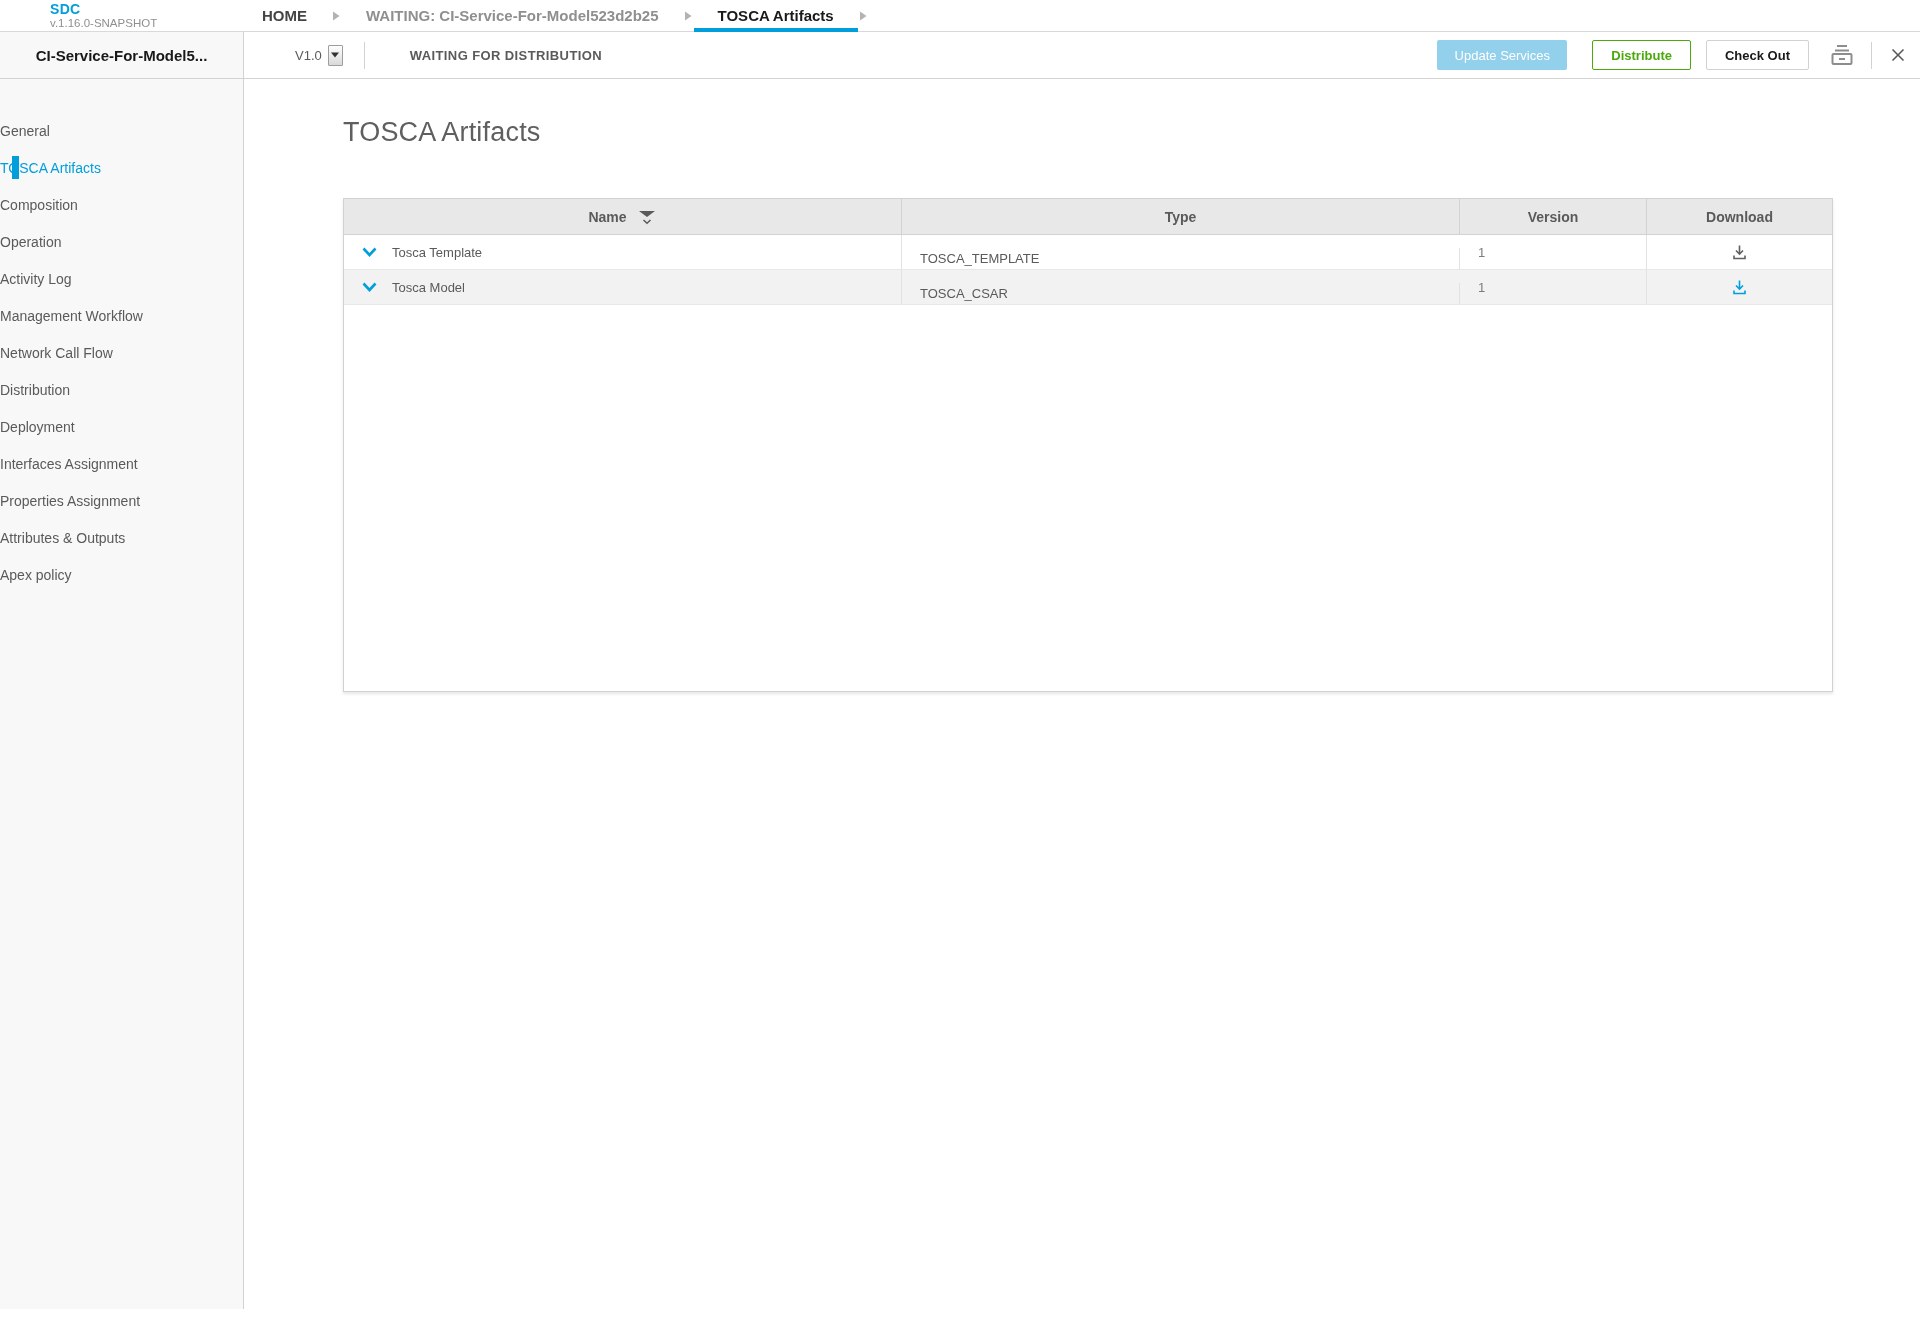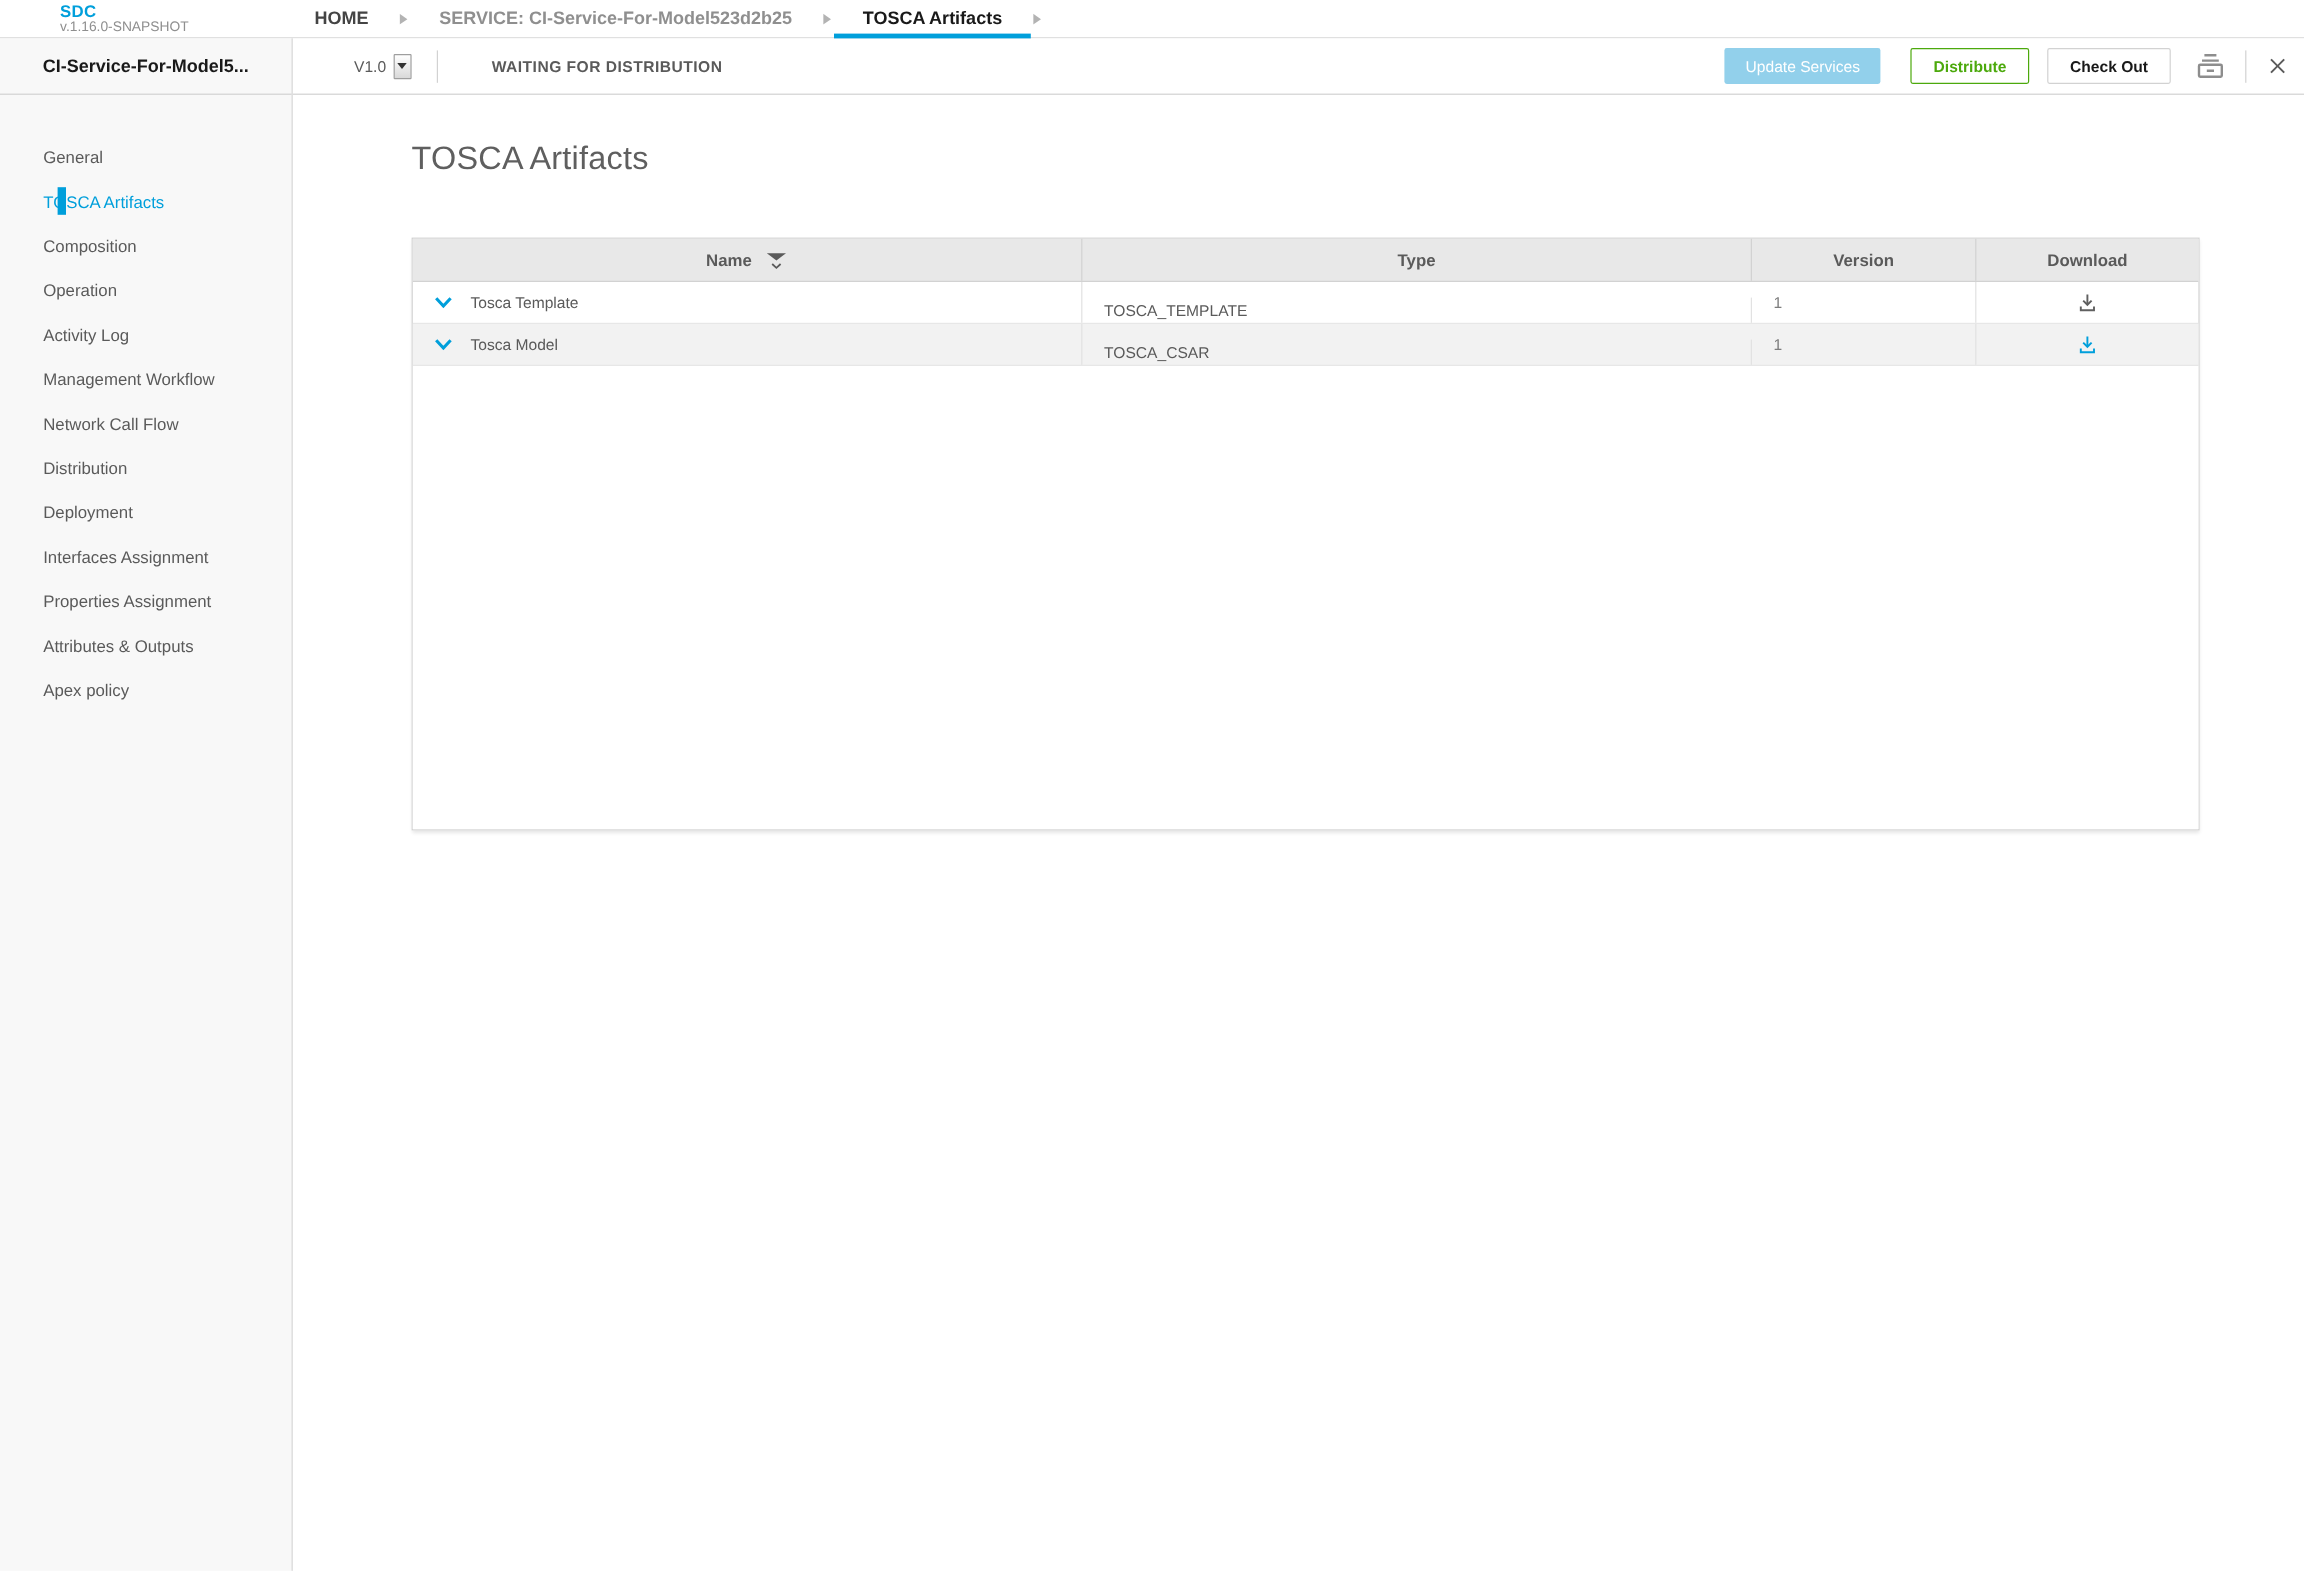--- a/index.html
+++ b/index.html
@@ -25,21 +25,21 @@
 
   
   .page { display: flex; height: 1277px; }
   .sidebar { width: 244px; flex: none; background: #f8f8f8; border-right: 1px solid #d2d2d2;
     display: flex; flex-direction: column; }
   .sidebar-header { height: 47px; flex: none; border-bottom: 1px solid #d2d2d2;
     display: flex; align-items: center; justify-content: center;
     font-size: 15px; font-weight: 700; color: #191919; }
   .menu { padding-top: 33px; }
   .menu-item { position: relative; height: 37px; display: flex; align-items: center;
-    font-size: 14px; color: #5a5a5a; cursor: pointer; margin-left: 36px; }
+    font-size: 14px; color: #5a5a5a; cursor: pointer; }
   .menu-item.active { color: #009fdb; }
   .menu-item.active::before { content: ""; position: absolute; left: 12px; top: 7px;
     width: 7px; height: 23px; background: #009fdb; }
 
   .main { flex: 1; min-width: 0; display: flex; flex-direction: column; background: #fff; }
 
   
   .main-header { height: 47px; flex: none; border-bottom: 1px solid #d2d2d2;
     display: flex; align-items: center; padding-left: 51px; padding-right: 12px; }
   .version-control { display: flex; align-items: center; font-size: 13px; color: #5a5a5a; cursor: pointer; }
@@ -99,21 +99,21 @@
     <span class="logo-name">SDC</span>
     <span class="logo-build">v.1.16.0-SNAPSHOT</span>
   </div>
   <nav class="tabs">
     <div class="tab tab-home">HOME</div>
     <span class="crumb-arrow">
       <svg width="7" height="10" viewBox="0 0 7 10">
           <polygon points="0,0.5 6.5,5 0,9.5" fill="#b3b3b3"></polygon>
         </svg>
     </span>
-    <div class="tab tab-service">SERVICE: CI-Service-For-Model523d2b25</div>
+    <div class="tab tab-service">WAITING: CI-Service-For-Model523d2b25</div>
     <span class="crumb-arrow">
       <svg width="7" height="10" viewBox="0 0 7 10">
           <polygon points="0,0.5 6.5,5 0,9.5" fill="#b3b3b3"></polygon>
         </svg>
     </span>
     <div class="tab tab-current">TOSCA Artifacts</div>
     <span class="crumb-arrow">
       <svg width="7" height="10" viewBox="0 0 7 10">
           <polygon points="0,0.5 6.5,5 0,9.5" fill="#b3b3b3"></polygon>
         </svg>

